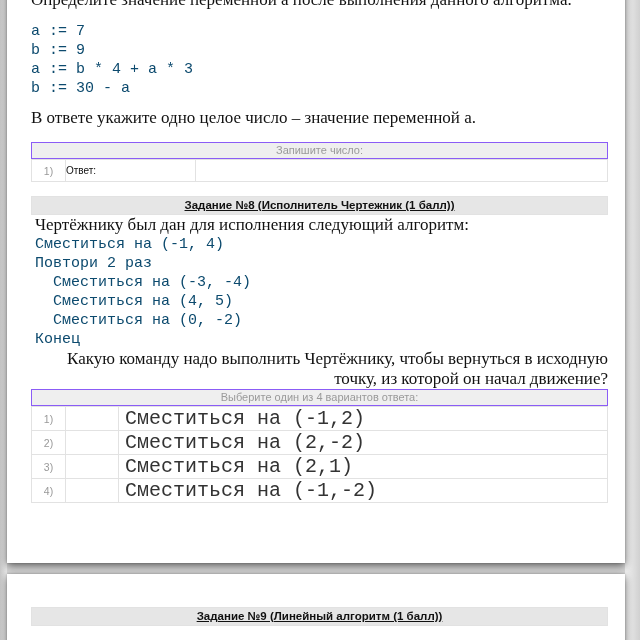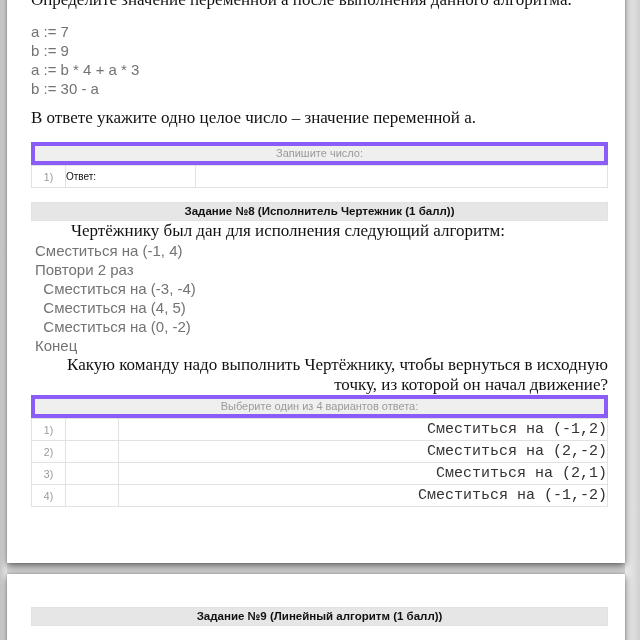--- a/index.html
+++ b/index.html
@@ -14,37 +14,37 @@
     }
     .page1 { top: -20px; height: 583px; }
     .page2 { top: 574px; height: 120px; }
     .sidebar-l { position:absolute; left:0; top:0; width:7px; height:640px;
       background: linear-gradient(to right, #c8c8c8, #eeeeee); }
     .sidebar-r { position:absolute; right:0; top:0; width:15px; height:640px;
       background: linear-gradient(to right, #f4f4f4, #d0d0d0); }
     .content { position:absolute; left: 24px; width: 577px; }
 
     .serif { font-family: Liberation Serif, serif; font-size: 17px; color: #111; line-height: 20px; }
-    .mono { font-family: Liberation Sans, sans-serif; font-size: 15px; color: #737373; line-height: 19px; white-space: pre; }
+    .mono { font-family: Liberation Mono, monospace; font-size: 15px; color: #0c4a6e; line-height: 19px; white-space: pre; }
 
     .task-header {
       background: #e6e6e6; border: 1px solid #e2e2e2;
       font-family: "Liberation Sans", sans-serif; font-weight: bold; font-size: 11.5px;
-      color: #111; text-align: center; height: 17px; line-height: 17px;
+      color: #111; text-align: center; height: 17px; line-height: 17px; text-decoration: underline;
     }
     .hint-bar {
-      background: #efefef; border: 4px solid #8b5cf6;
+      background: #efefef; border: 1px solid #8b5cf6;
       font-family: "Liberation Sans", sans-serif; font-size: 11px; color: #9a9a9a;
       text-align: center; height: 15px; line-height: 15px;
     }
     table.ans { border-collapse: collapse; width: 100%; table-layout: fixed; }
     table.ans td { border: 1px solid #e2e2e2; padding: 0; height: 21px; vertical-align: middle; }
     td.num { width: 33px; text-align: center; font-family: "Liberation Sans", sans-serif; font-size: 10.5px; color: #999; }
     td.sel { width: 52px; }
-    td.opt { padding-left: 6px !important; font-family: "Liberation Mono", monospace; font-size: 15px; color: #333; text-align: right; }
+    td.opt { padding-left: 6px !important; font-family: "Liberation Mono", monospace; font-size: 20px; color: #333; }
     td.lbl { width: 125px; text-align: left; padding-right: 4px !important;
       font-family: "Liberation Sans", sans-serif; font-size: 10px; color: #111; }
     td.input { }
     input.answer-input { width: 100%; height: 17px; border: none; outline: none; background: transparent; }
   </style>
 </head>
 <body>
 
 <div class="sidebar-l"></div>
 <div class="sidebar-r"></div>
@@ -68,21 +68,21 @@
         <td class="lbl">Ответ:</td>
         <td class="input">
           <input class="answer-input" type="text" value="" style="">
         </td>
       </tr>
     </tbody>
       </table>
 
     <div style="height:14px;"></div>
     <div class="task-header">Задание №8 (Исполнитель Чертежник (1 балл))</div>
-    <div class="serif" style="padding-left:4px;margin-left:36px;">Чертёжнику был дан для исполнения следующий алгоритм:</div>
+    <div class="serif" style="padding-left:4px;">Чертёжнику был дан для исполнения следующий алгоритм:</div>
     <div style="padding-left:4px;">
       <div class="mono">Сместиться на (-1, 4)</div>
       <div class="mono">Повтори 2 раз</div>
       <div class="mono">  Сместиться на (-3, -4)</div>
       <div class="mono">  Сместиться на (4, 5)</div>
       <div class="mono">  Сместиться на (0, -2)</div>
       <div class="mono">Конец</div>
     </div>
     <div class="serif" style="padding-left:4px;text-align:right;">Какую команду надо выполнить Чертёжнику, чтобы вернуться в исходную точку, из которой он начал движение?</div>
     <div class="hint-bar">Выберите один из 4 вариантов ответа:</div>

